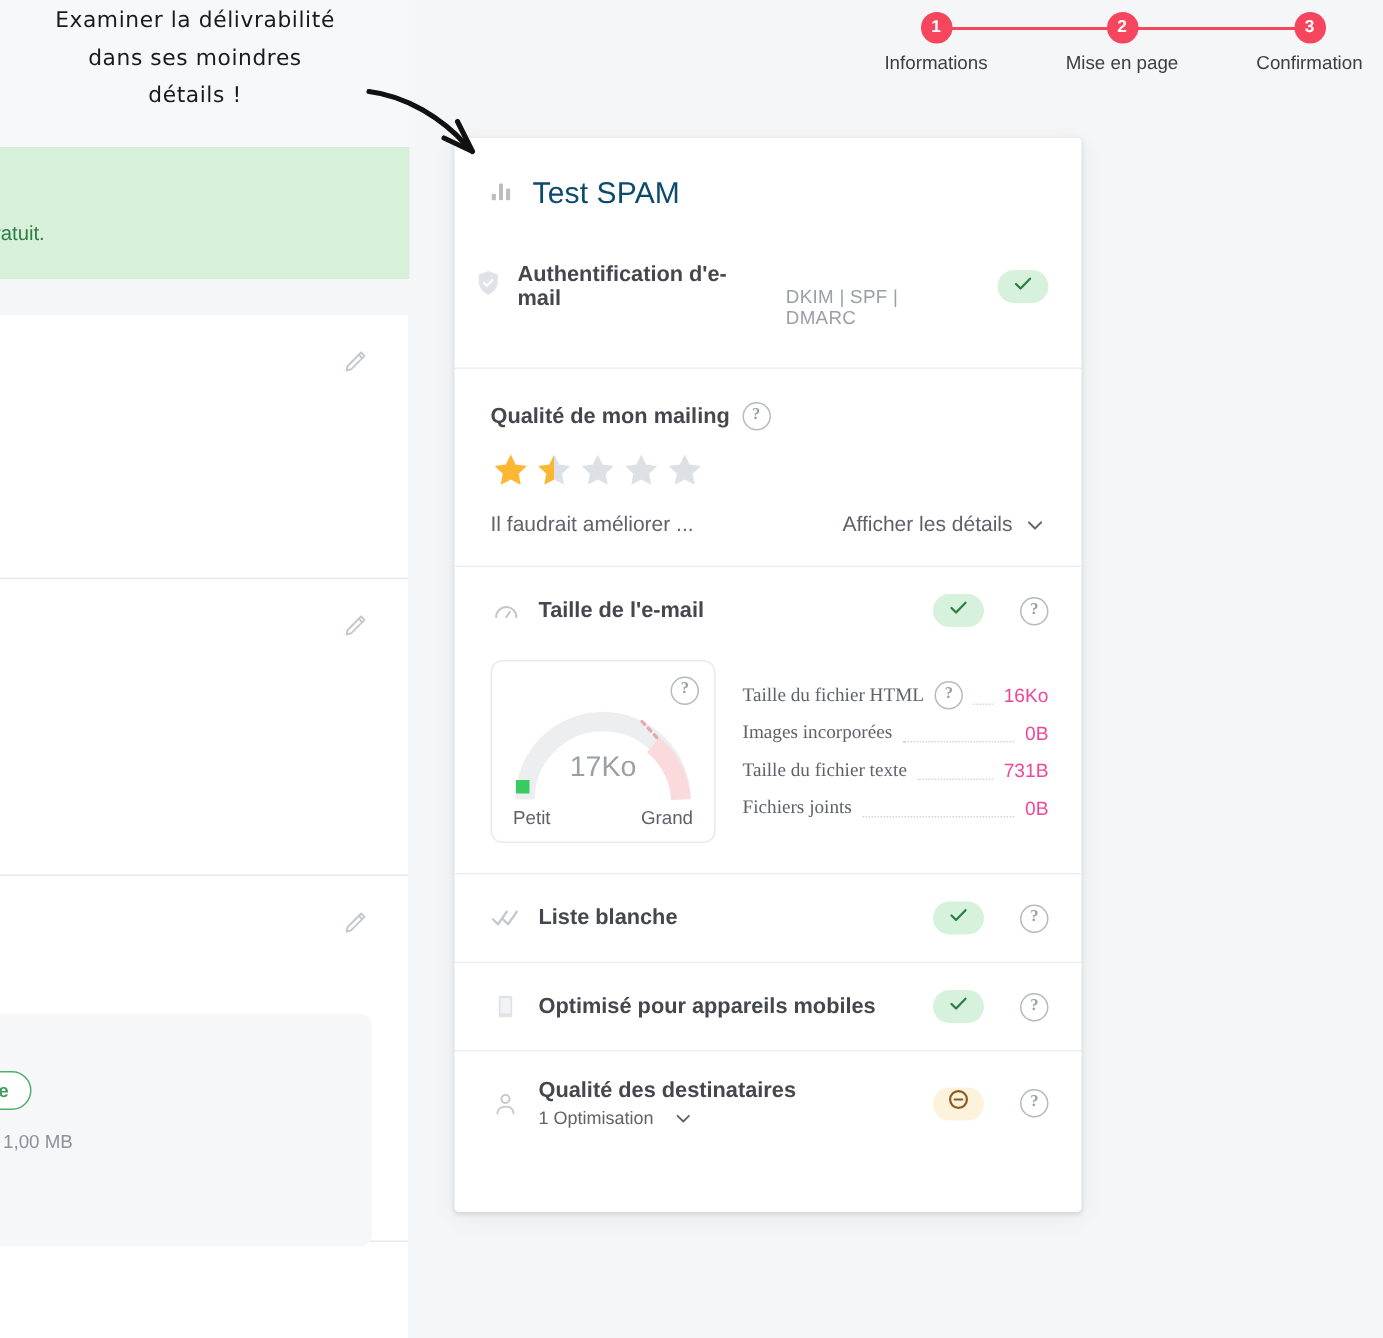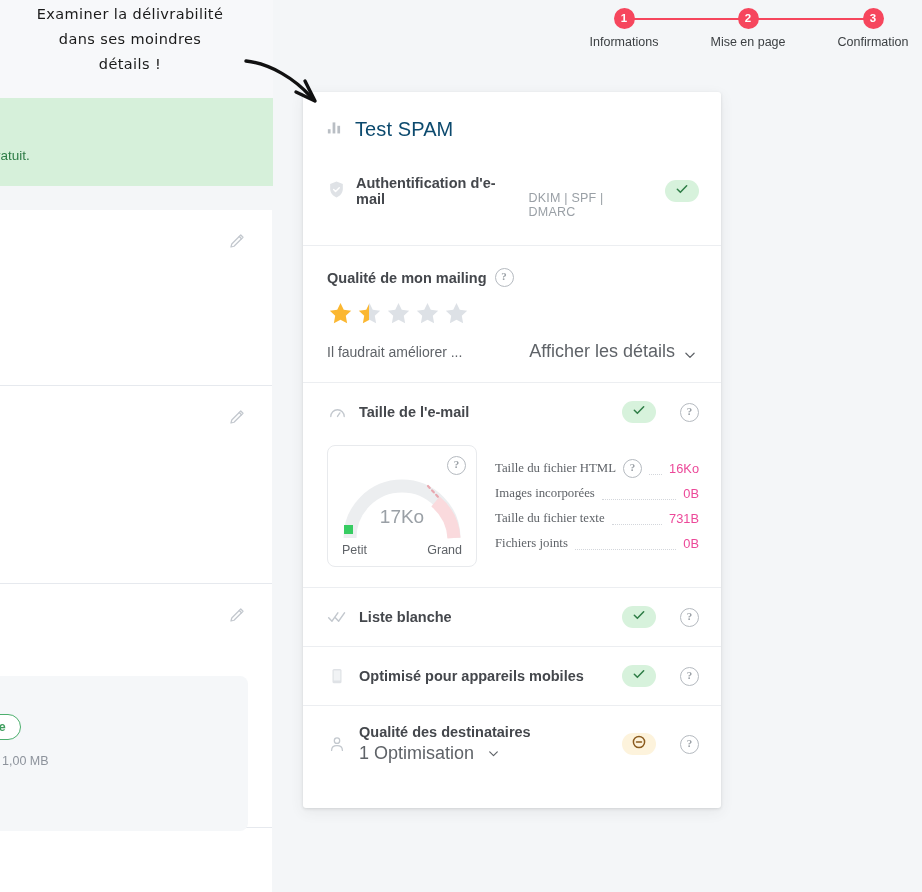--- a/index.html
+++ b/index.html
@@ -69,21 +69,21 @@
     background:#fff;border-radius:3px;
     box-shadow:0 1px 3px rgba(60,64,67,.15),0 4px 14px rgba(60,64,67,.08);
   }
   .divider{height:1px;background:#eceef1;}
 
   
   #card-head{padding:26px 24px 22px 24px;display:flex;align-items:center;gap:11px;}
   #card-title{font-size:20px;color:#0c4a6e;letter-spacing:.1px;}
 
   
-  #auth-row{display:flex;align-items:center;padding:0 22px 26px 24px;gap:10px;}
+  #auth-row{display:flex;align-items:center;padding:0 22px 26px 13px;gap:10px;}
   #auth-title{font-size:14.5px;font-weight:700;color:#44474c;}
   #auth-sub{font-size:12.5px;color:#9aa0a6;margin-left:6px;letter-spacing:.2px;margin-top:28px;}
   .spacer{flex:1;}
 
   
   .badge{
     width:34px;height:22px;border-radius:11px;display:flex;align-items:center;justify-content:center;flex:none;
   }
   .badge.ok{background:#d7f2dc;}
   .badge.warn{background:#fdf3dc;}
@@ -93,26 +93,26 @@
     font-family:"Liberation Serif",serif;
   }
 
   
   #quality{padding:22px 24px 20px 24px;}
   #q-head{display:flex;align-items:center;gap:8px;}
   #q-title{font-size:14.5px;font-weight:700;color:#44474c;}
   #stars{margin:13px 0 14px 0;display:flex;gap:2px;}
   #q-foot{display:flex;align-items:center;}
   #q-note{font-size:14px;color:#5f6368;}
-  #q-details{font-size:18px;color:#5f6368;display:flex;align-items:flex-end;gap:8px;cursor:pointer;}
+  #q-details{font-size:14px;color:#5f6368;display:flex;align-items:flex-end;gap:8px;cursor:pointer;}
 
   
   .crow{display:flex;align-items:center;padding:18px 22px 18px 24px;gap:12px;}
   .crow .ttl{font-size:14.5px;font-weight:700;color:#44474c;text-align:center;}
-  .crow .sub{font-size:18px;color:#5f6368;margin-top:3px;display:flex;align-items:center;gap:13px;}
+  .crow .sub{font-size:12px;color:#5f6368;margin-top:3px;display:flex;align-items:center;gap:13px;}
   .crow .rowicon{width:20px;display:flex;justify-content:center;flex:none;}
 
   
   #size-body{display:flex;padding:4px 22px 20px 24px;gap:18px;}
   #gauge-box{
     width:148px;height:120px;border:1px solid #e8eaed;border-radius:8px;
     position:relative;flex:none;background:#fff;
   }
   #gauge-q{position:absolute;right:10px;top:10px;}
   #gauge-val{

